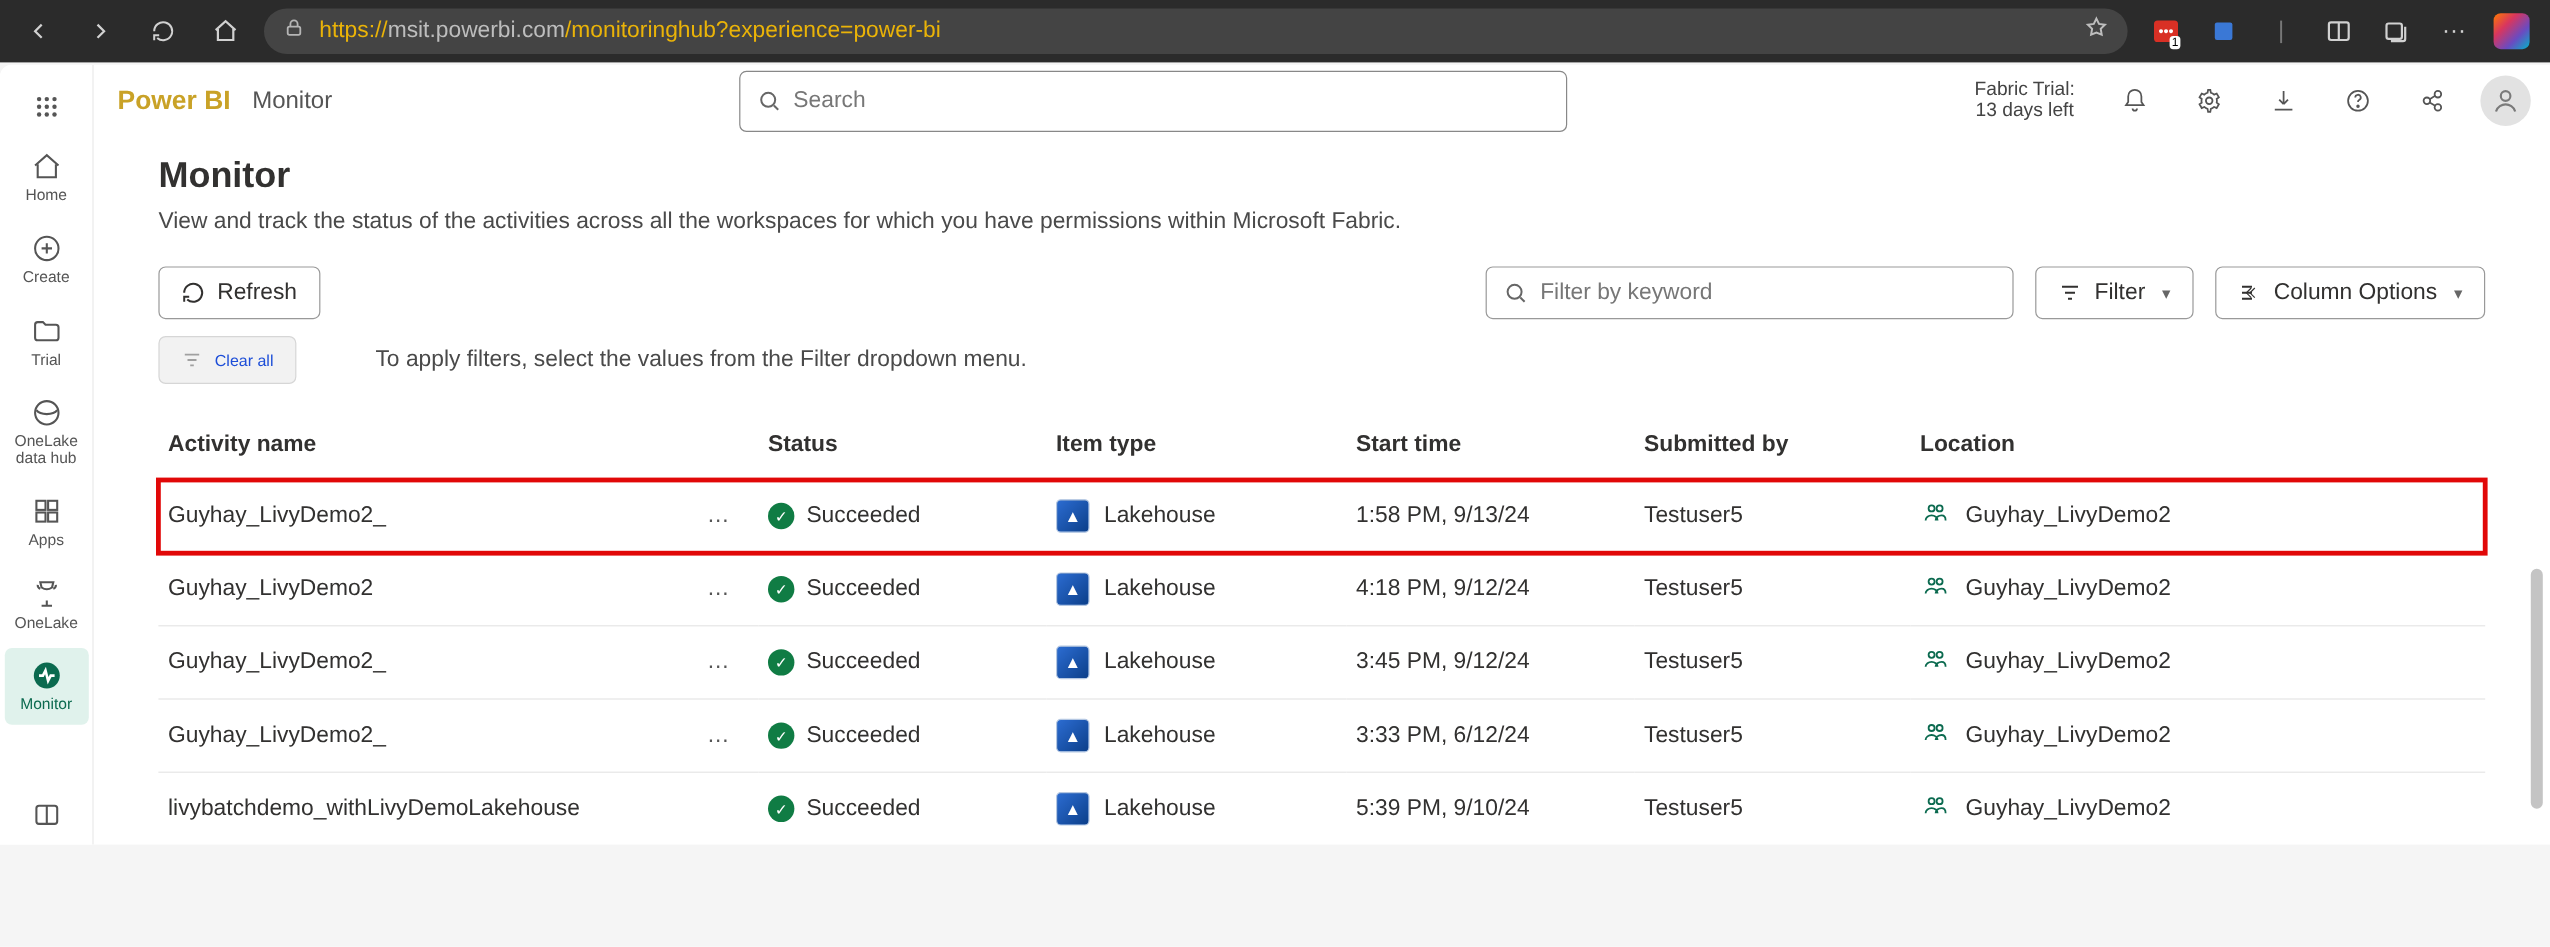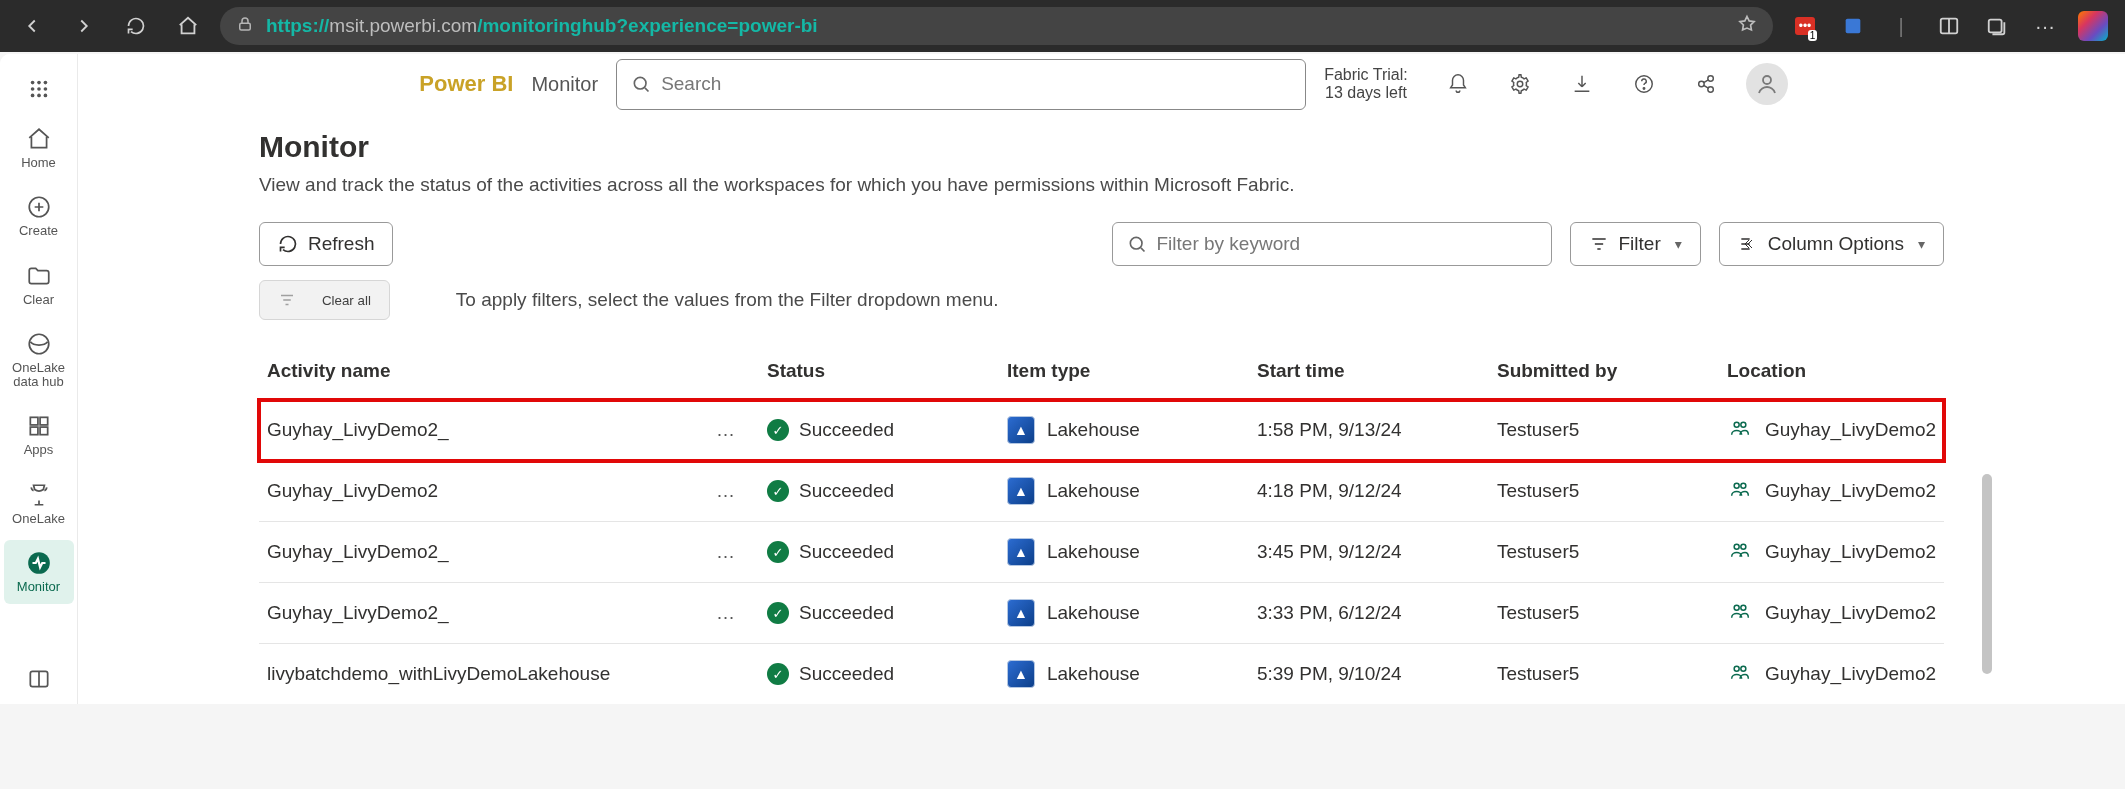--- a/index.html
+++ b/index.html
@@ -3,56 +3,56 @@
 <meta charset="utf-8">
 <style>
   * { box-sizing: border-box; margin: 0; padding: 0; }
   body { font-family: "Segoe UI", Arial, sans-serif; background: #f5f5f5; color: #323130; width: 2125px; }
 
   
   .browser-bar { height: 52px; background: #2b2b2b; display: flex; align-items: center; padding: 0 12px; gap: 12px; }
   .browser-icon { width: 40px; height: 40px; display: flex; align-items: center; justify-content: center; color: #d1d1d1; border-radius: 6px; font-size: 20px; }
   .url-bar { flex: 1; height: 38px; background: #444; border-radius: 19px; display: flex; align-items: center; padding: 0 16px; color: #bdbdbd; font-size: 19px; gap: 12px; }
   .url-bar .lock { color: #b5b5b5; }
-  .url-text .gray { color: #14b8a6; font-weight: bold; }
+  .url-text .gray { color: #eab308; }
   .browser-right { display: flex; gap: 8px; align-items: center; }
   .ext-badge { background: #d93025; color: #fff; font-size: 12px; border-radius: 3px; padding: 2px 4px; position: relative; }
   .copilot-badge { width:30px;height:30px;border-radius:6px;background:linear-gradient(135deg,#ff7a00,#d8365f,#6a4bc1,#02b3c7);}
 
   
   .app { display: flex; background: #fff; border-radius: 10px 0 0 0; overflow: hidden; margin-top:2px; }
   .left-rail { width: 78px; background: #fff; border-right: 1px solid #eaeaea; padding-top: 10px; display: flex; flex-direction: column; align-items: center; }
   .waffle { width: 50px; height: 50px; display:flex;align-items:center;justify-content:center;color:#555;font-size:24px; }
   .rail-item { width: 70px; padding: 10px 0; display: flex; flex-direction: column; align-items: center; gap: 4px; color: #555; border-radius:6px; margin:2px 0;}
   .rail-item.active { background: #e0f2ec; color:#0b6a4f;}
   .rail-item svg { width: 26px; height: 26px; }
   .rail-label { font-size: 13px; text-align:center; line-height:1.1; }
 
-  .main { flex: 1; display: flex; flex-direction: column; align-items: center; }
+  .main { flex: 1; display: flex; flex-direction: column; }
   .top-bar { height: 60px; display: flex; align-items: center; padding: 0 16px; gap:18px; }
   .brand { color: #c9a227; font-size: 22px; font-weight:600; margin-left:4px;}
   .crumb { color: #555; font-size: 20px; }
   .search-box { flex:0 0 690px; margin-left:auto; margin-right:auto; height:51px; border:1px solid #888; border-radius:6px; display:flex; align-items:center; padding:0 14px; color:#777; gap:10px; font-size:19px;}
   .trial { text-align:center; font-size:16px; color:#444; line-height:1.15; margin-right:10px;}
   .tb-icon { width:44px;height:44px;display:flex;align-items:center;justify-content:center;color:#555;font-size:20px;}
   .avatar { width:42px;height:42px;border-radius:50%;background:#e2e2e2;display:flex;align-items:center;justify-content:center;color:#7a7a7a;}
 
   .content { padding: 16px 54px 0 54px; flex:1; position:relative;}
   h1 { font-size: 30px; font-weight:600; color:#323130; }
   .subtitle { font-size: 19px; color:#4a4a4a; margin-top:10px; }
 
   .toolbar { margin-top: 26px; display:flex; align-items:center; gap:18px;}
   .btn { height:44px; border:1px solid #999; border-radius:6px; background:#fff; display:flex; align-items:center; padding:0 18px; gap:10px; font-size:19px; color:#323130;}
   .btn svg{width:20px;height:20px;}
   .spacer { flex:1; }
   .filter-input { width:440px; height:44px; border:1px solid #999; border-radius:6px; display:flex; align-items:center; padding:0 14px; gap:10px; color:#777; font-size:19px;}
   .chev { margin-left:4px; color:#666; font-size:14px;}
 
   .clear-row { margin-top:14px; display:flex; align-items:center; gap:18px; font-size:19px;}
-  .clear-btn { height:40px; border:1px solid #d6d6d6; border-radius:6px; background:#f2f2f2; color:#404040; display:flex; align-items:center; padding:0 18px; gap:26px;}
+  .clear-btn { height:40px; border:1px solid #d6d6d6; border-radius:6px; background:#f2f2f2; color:#1d4ed8; display:flex; align-items:center; padding:0 18px; gap:10px;}
 
   table { width: 100%; border-collapse: collapse; margin-top: 28px; font-size:19px;}
   th { text-align:left; font-weight:600; color:#323130; padding:12px 8px 18px 8px; }
   td { padding:16px 8px; border-top:1px solid #e5e5e5; vertical-align:middle;}
   .col-activity{width:500px;}
   .col-status{width:240px;}
   .col-type{width:250px;}
   .col-start{width:240px;}
   .col-submit{width:230px;}
   .activity-cell{display:flex;align-items:center;gap:6px;}
@@ -164,21 +164,21 @@
       <svg viewBox="0 0 24 24" fill="none" stroke="currentColor" stroke-width="1.6">
           <circle cx="12" cy="12" r="9"></circle>
           <path d="M12 8v8M8 12h8"></path>
         </svg>
       <span class="rail-label">Create</span>
     </div>
     <div class="rail-item">
       <svg viewBox="0 0 24 24" fill="none" stroke="currentColor" stroke-width="1.6">
           <path d="M3 7a2 2 0 0 1 2-2h4l2 2h8a2 2 0 0 1 2 2v8a2 2 0 0 1-2 2H5a2 2 0 0 1-2-2z"></path>
         </svg>
-      <span class="rail-label">Clear</span>
+      <span class="rail-label">Trial</span>
     </div>
     <div class="rail-item">
       <svg viewBox="0 0 24 24" fill="none" stroke="currentColor" stroke-width="1.6">
           <circle cx="12" cy="12" r="9"></circle>
           <path d="M4 10c3 4 13 4 16 0"></path>
         </svg>
       <span class="rail-label">OneLake data hub</span>
     </div>
     <div class="rail-item">
       <svg viewBox="0 0 24 24" fill="none" stroke="currentColor" stroke-width="1.6">

